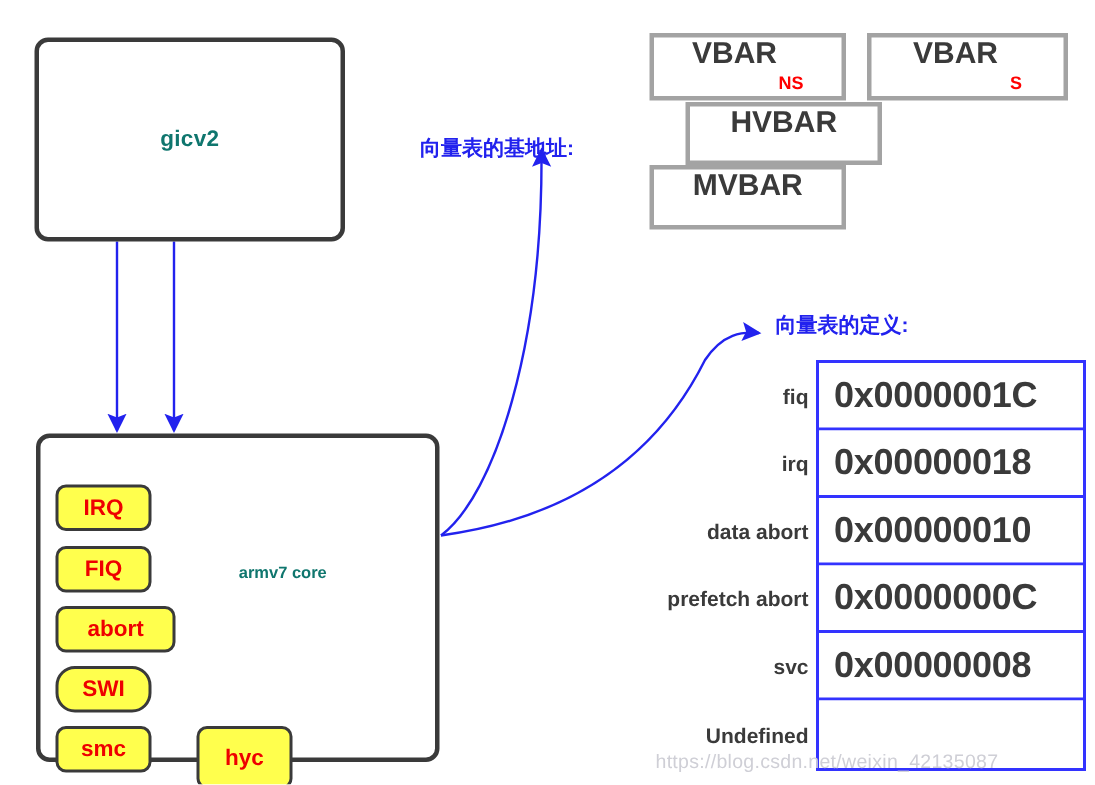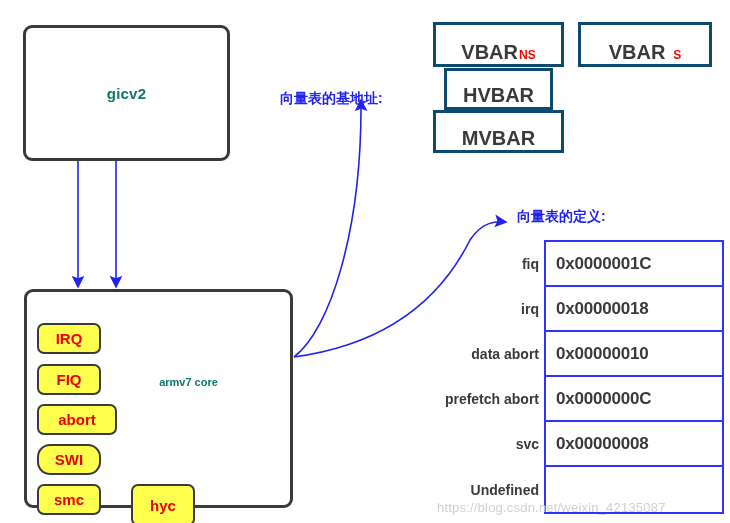--- a/index.html
+++ b/index.html
@@ -67,41 +67,41 @@
     display: flex;
     align-items: center;
     justify-content: center;
     line-height: 1;
   }
 
   
   .reg {
     position: absolute;
     box-sizing: border-box;
-    border: 3px solid #0c4a6e;
+    border: 3px solid #a3a3a3;
     background: #ffffff;
     display: flex;
-    align-items: flex-end;
+    align-items: flex-start;
     justify-content: center;
     color: #3a3a3a;
     font-weight: bold;
     font-size: 20px;
   }
   .reg .sub {
     color: #ff0000;
     font-size: 12px;
     font-weight: bold;
     align-self: flex-end;
     padding-bottom: 2px;
     margin-left: 1px;
   }
   .reg .sub.spaced { margin-left: 8px; }
 
   #reg-vbar-ns { left: 433px; top: 22px;  width: 131px; height: 45px; }
-  #reg-hvbar   { left: 444px; top: 68px;  width: 109px; height: 42px; }
+  #reg-hvbar   { left: 457px; top: 68px;  width: 131px; height: 42px; }
   #reg-mvbar   { left: 433px; top: 110px; width: 131px; height: 43px; }
   #reg-vbar-s  { left: 578px; top: 22px;  width: 134px; height: 45px; }
 
   
   #vectable {
     position: absolute;
     left: 544px;
     top: 240px;
     width: 180px;
     box-sizing: border-box;
@@ -111,21 +111,21 @@
     position: relative;
     box-sizing: border-box;
     height: 45px;
     border-bottom: 2px solid #3333ff;
     display: flex;
     align-items: center;
     background: #ffffff;
   }
   .vt-row:last-child { border-bottom: none; align-items: center; }
   .vt-value {
-    font-size: 17px;
+    font-size: 24px;
     font-weight: bold;
     color: #3a3a3a;
     padding-left: 10px;
     letter-spacing: -0.2px;
   }
   .vt-name {
     position: absolute;
     right: 100%;
     margin-right: 7px;
     white-space: nowrap;

